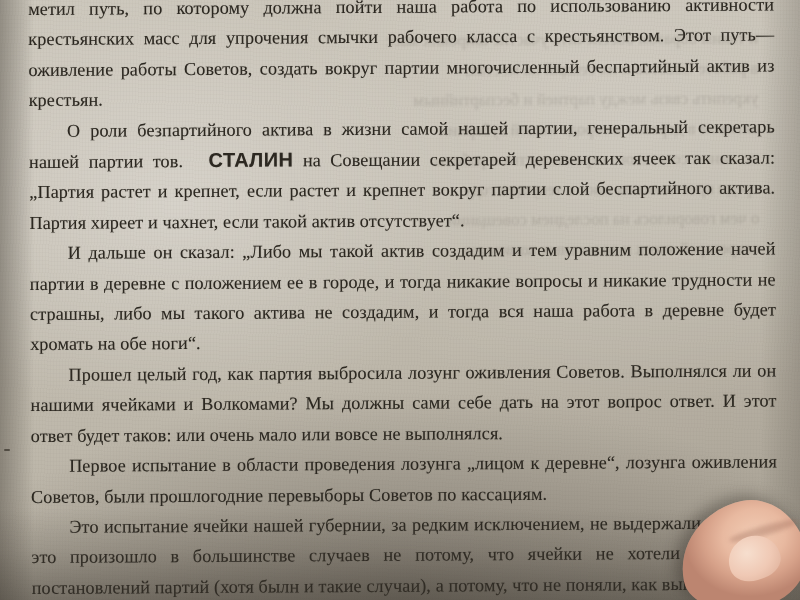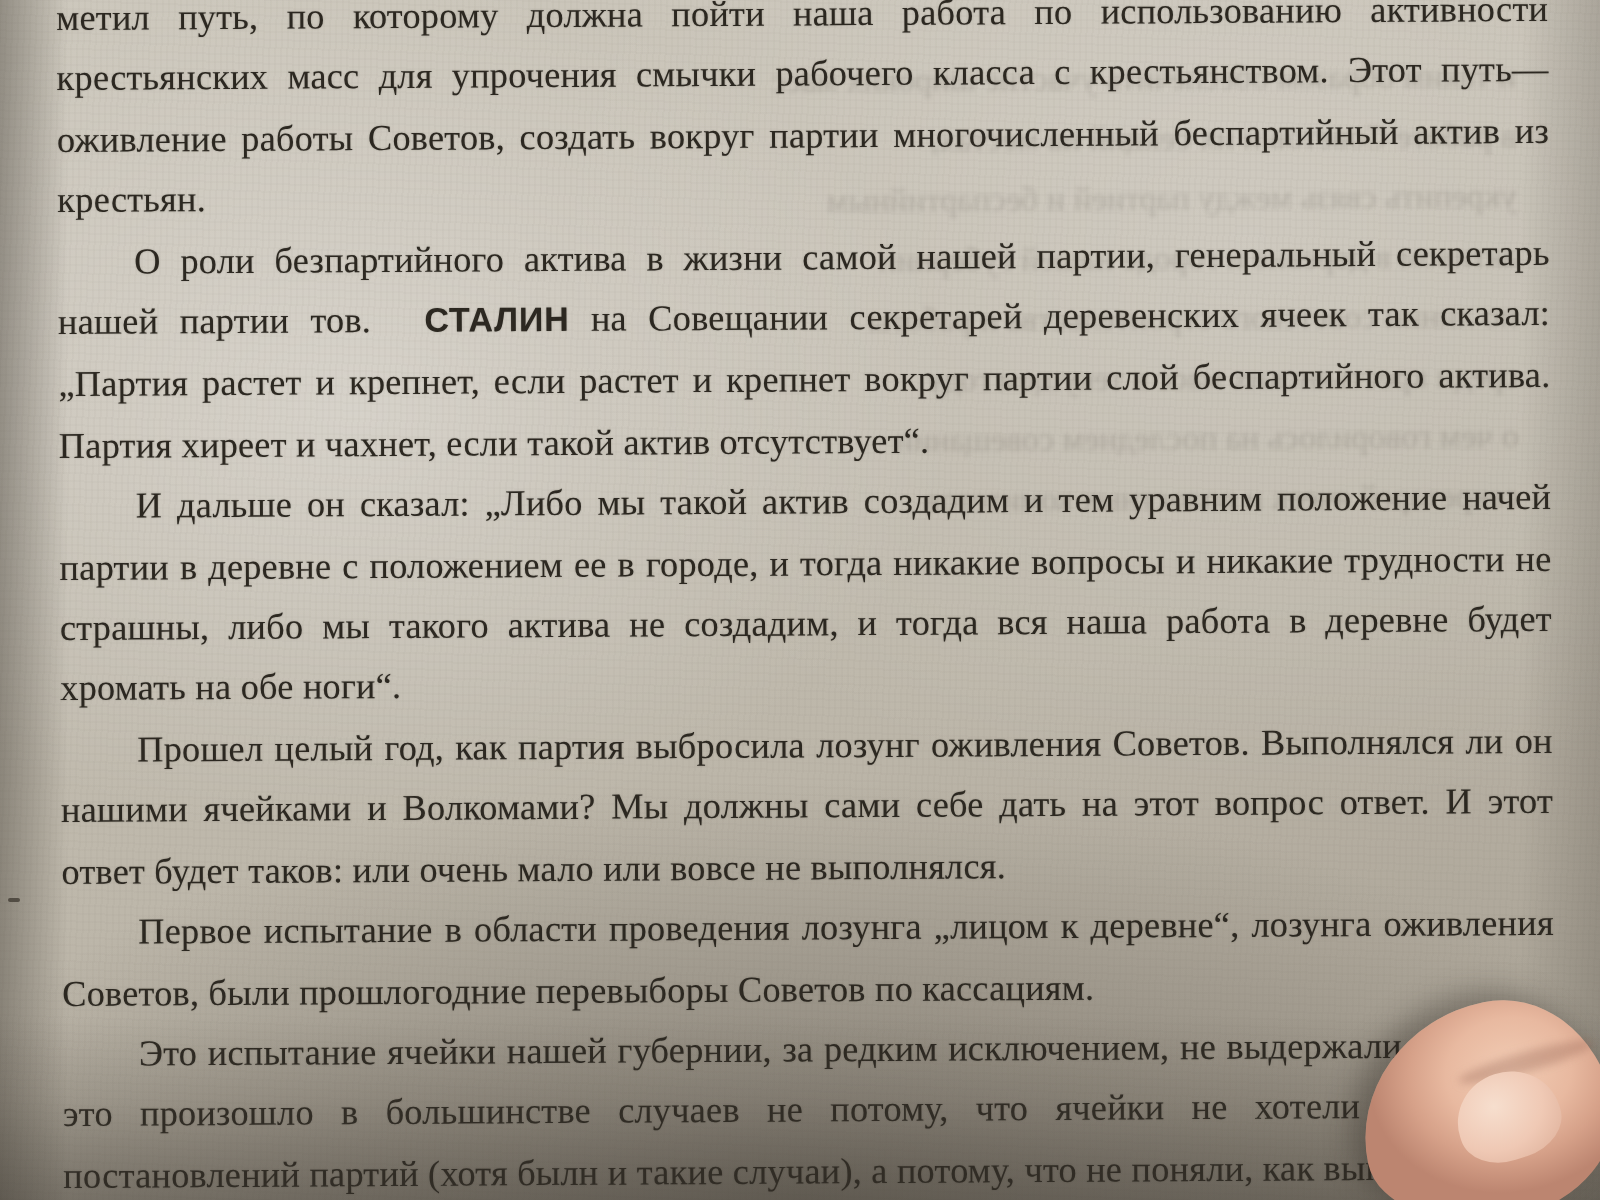--- a/index.html
+++ b/index.html
@@ -78,21 +78,21 @@
     text-indent: 2.1em;
   }
   #text-column p:last-child {
     color: #312c25;
   }
 
   .stalin {
     font-family: "Liberation Sans", sans-serif;
     font-weight: bold;
     letter-spacing: 0.4px;
-    font-size: 17px;
+    font-size: 20px;
     margin-left: 16px;
   }
 
   
   #bottom-shadow {
     position: absolute;
     left: 0;
     right: 0;
     bottom: 0;
     height: 92px;

